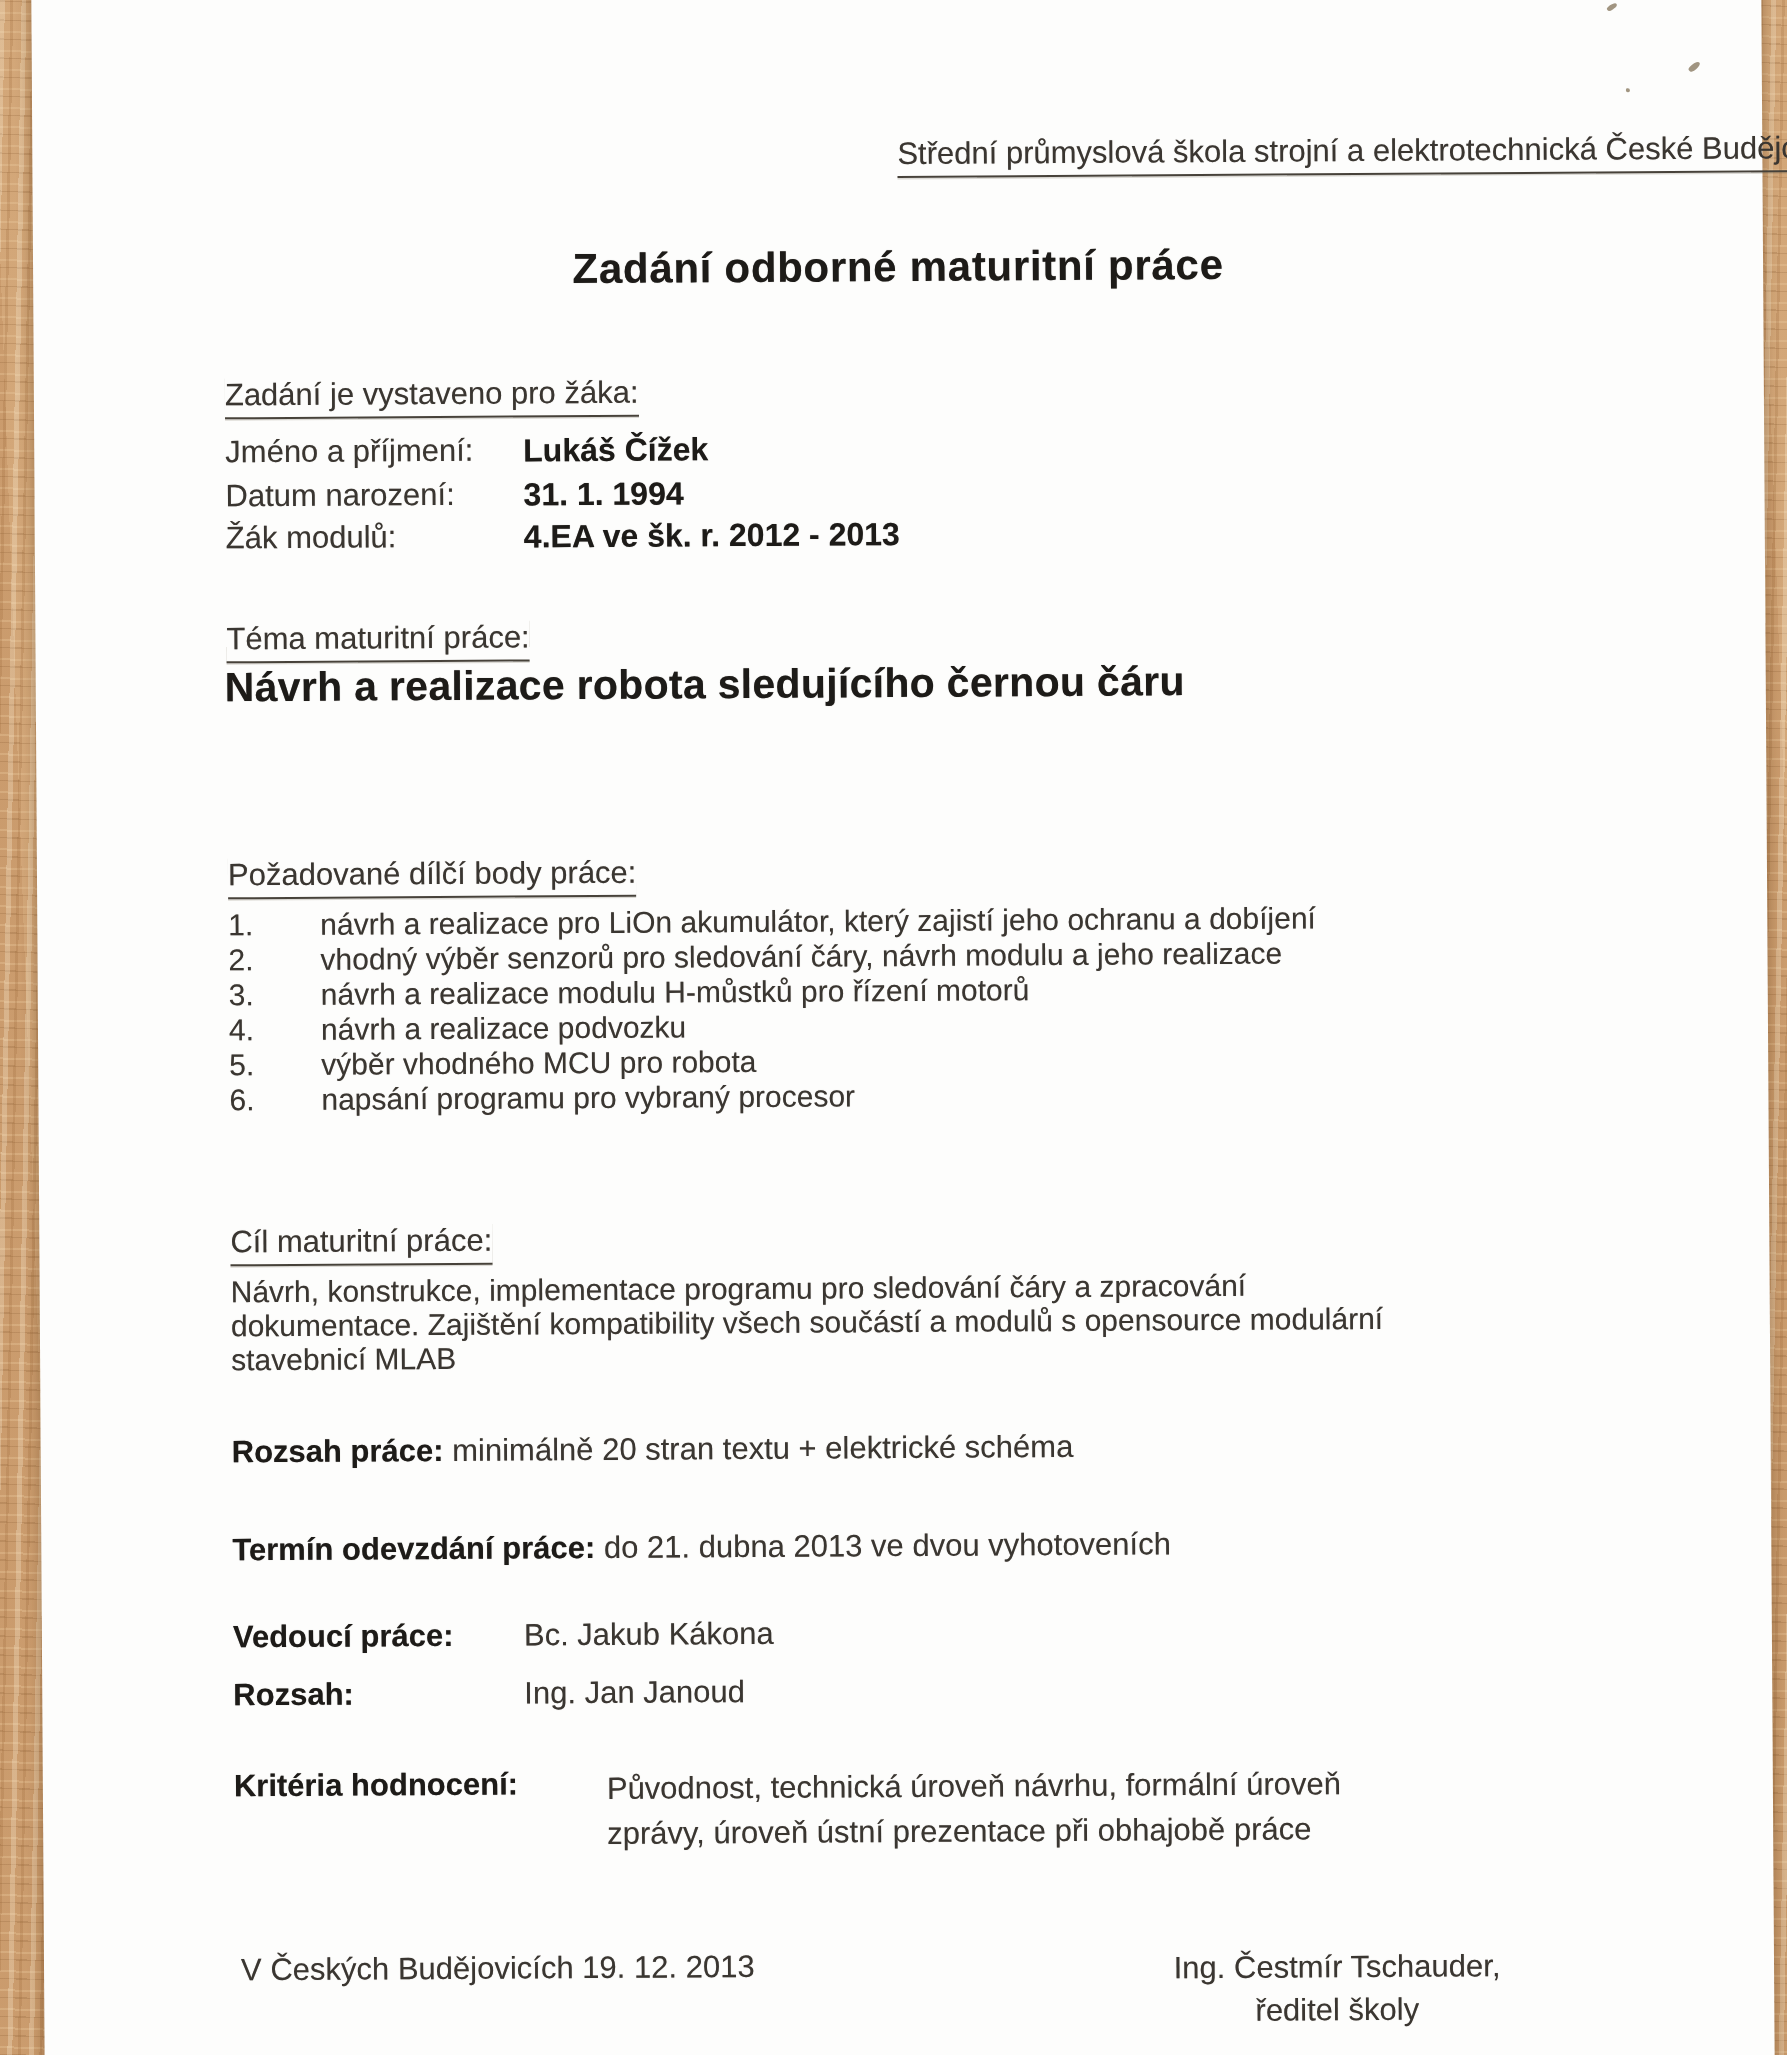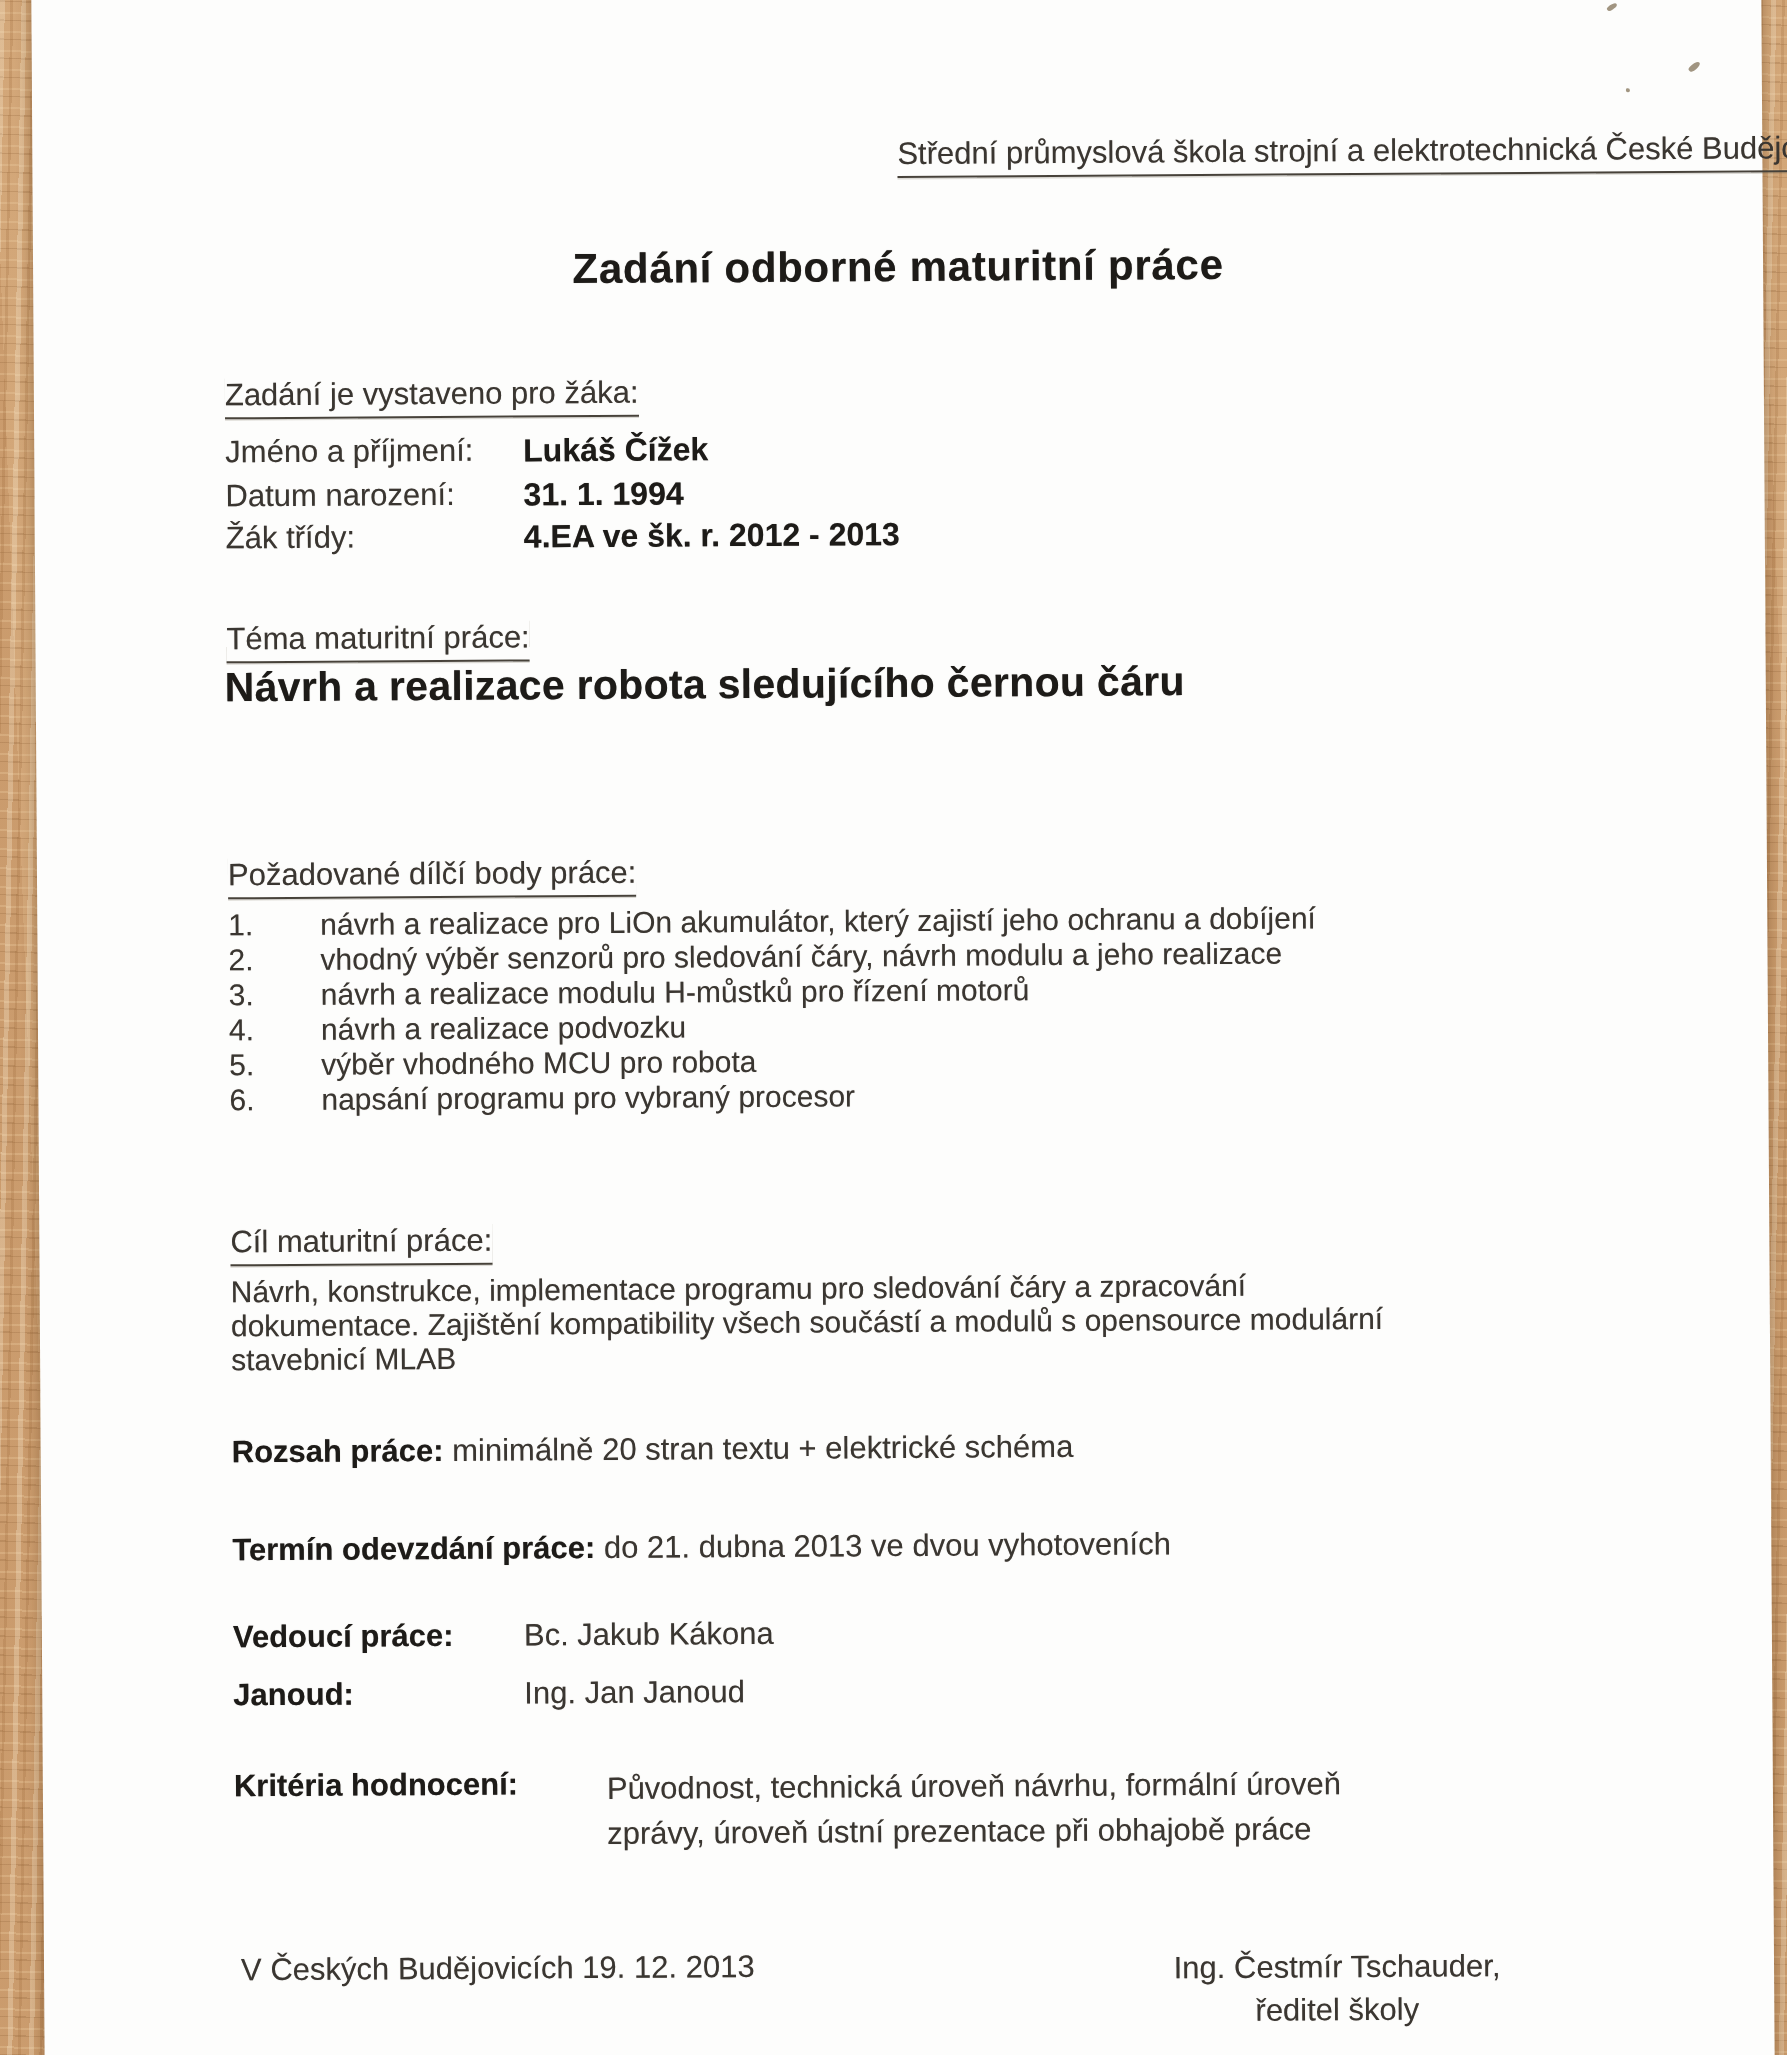--- a/index.html
+++ b/index.html
@@ -126,21 +126,21 @@
   <div class="student-head section-head">
     <span class="ink underlined">Zadání je vystaveno pro žáka:</span>
   </div>
 
   <div class="col-label student-row-1 row-label ink">Jméno a příjmení:</div>
   <div class="col-value student-row-1 row-value ink-bold">Lukáš Čížek</div>
 
   <div class="col-label student-row-2 row-label ink">Datum narození:</div>
   <div class="col-value student-row-2 row-value ink-bold">31. 1. 1994</div>
 
-  <div class="col-label student-row-3 row-label ink">Žák třídy:</div>
+  <div class="col-label student-row-3 row-label ink">Žák modulů:</div>
   <div class="col-value student-row-3 row-value ink-bold">4.EA ve šk. r. 2012 - 2013</div>
 
   <div class="theme-head section-head">
     <span class="ink underlined">Téma maturitní práce:</span>
   </div>
 
   <div class="theme-title ink-bold">Návrh a realizace robota sledujícího černou čáru</div>
 
   <div class="tasks-head section-head">
     <span class="ink underlined">Požadované dílčí body práce:</span>
@@ -181,21 +181,21 @@
     <span class="inline-label ink-bold">Rozsah práce:</span><span class="inline-value ink"> minimálně 20 stran textu + elektrické schéma</span>
   </div>
 
   <div class="deadline-row">
     <span class="inline-label ink-bold">Termín odevzdání práce:</span><span class="inline-value ink"> do 21. dubna 2013 ve dvou vyhotoveních</span>
   </div>
 
   <div class="col-label supervisor-row row-label ink-bold">Vedoucí práce:</div>
   <div class="people-value supervisor-row row-label ink">Bc. Jakub Kákona</div>
 
-  <div class="col-label opponent-row row-label ink-bold">Janoud:</div>
+  <div class="col-label opponent-row row-label ink-bold">Rozsah:</div>
   <div class="people-value opponent-row row-label ink">Ing. Jan Janoud</div>
 
   <div class="criteria-label ink-bold">Kritéria hodnocení:</div>
   <div class="criteria-value ink">
     <div>Původnost, technická úroveň návrhu, formální úroveň</div>
     <div>zprávy, úroveň ústní prezentace při obhajobě práce</div>
   </div>
 
   <div class="footer-place ink">V Českých Budějovicích 19. 12. 2013</div>
 

